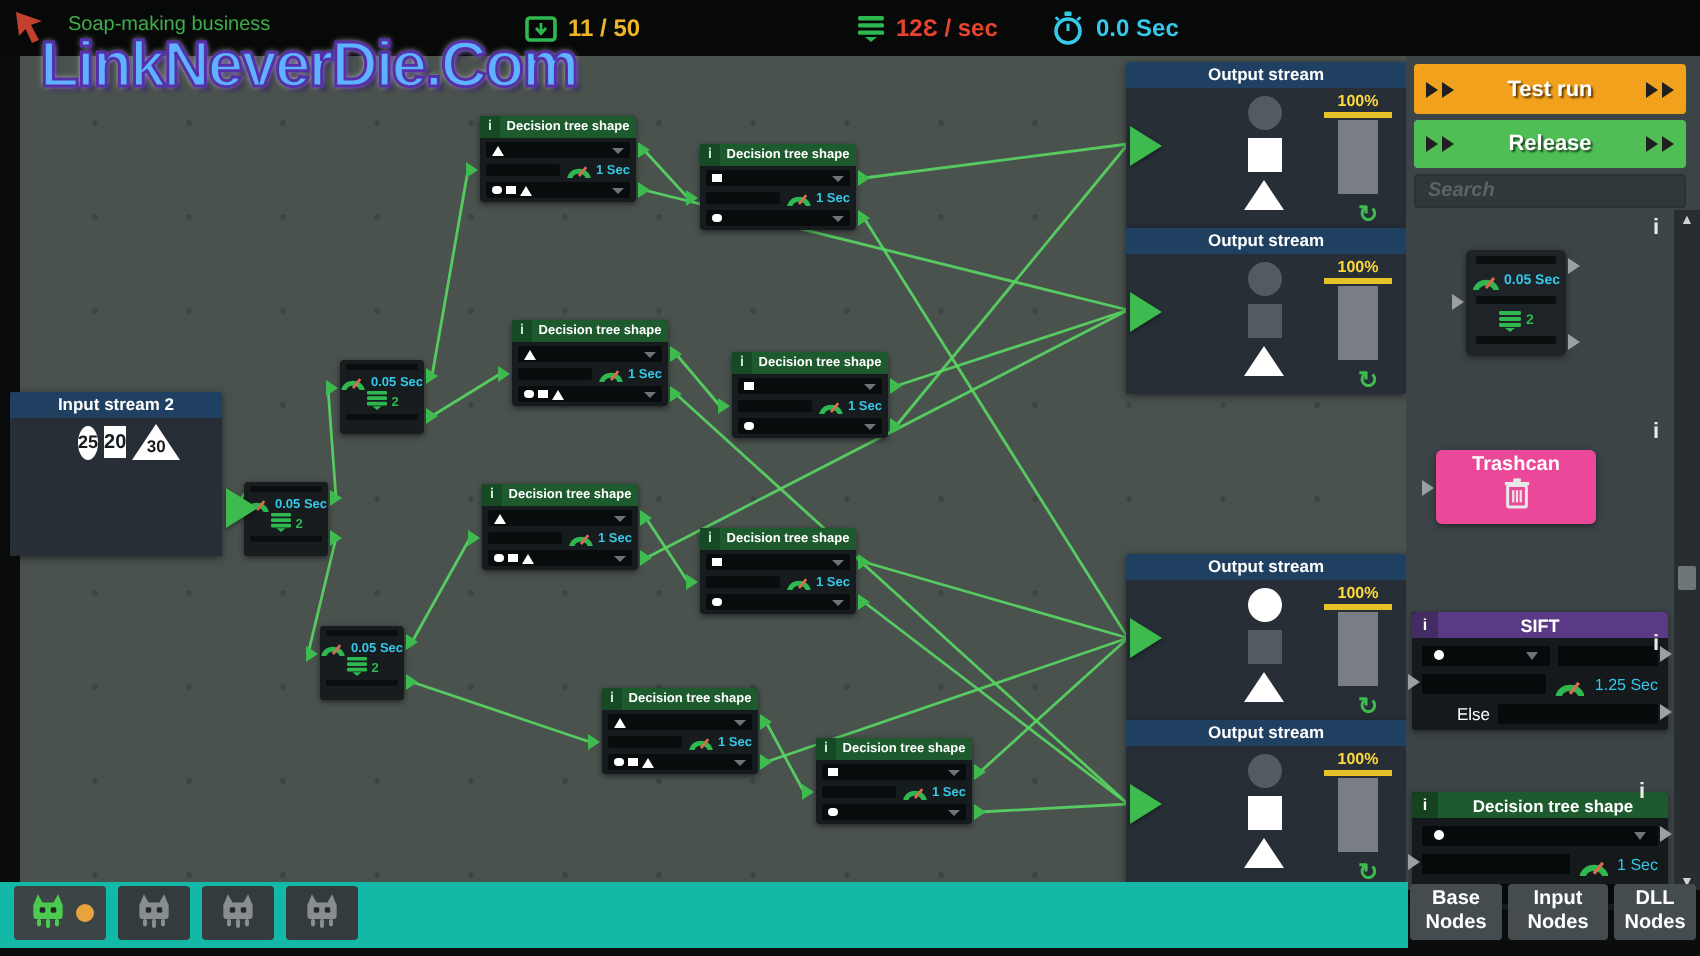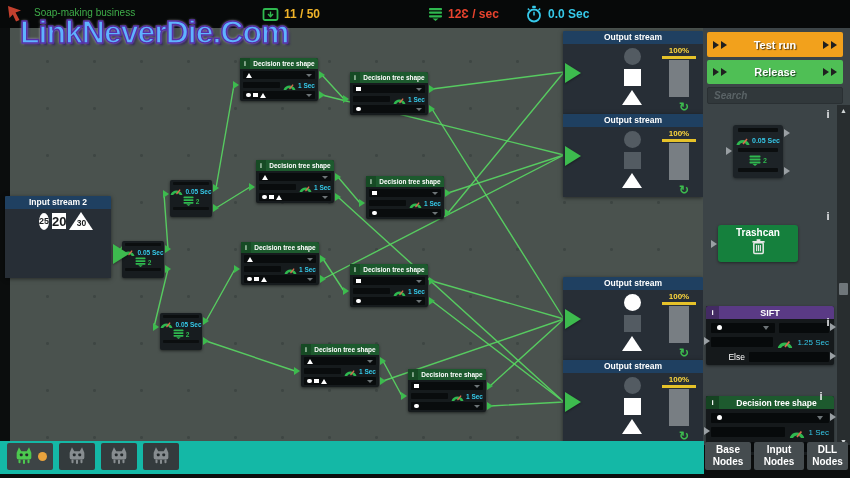--- a/index.html
+++ b/index.html
@@ -47,21 +47,21 @@
   .tn-time{color:#35c8e8}.tn-count{color:#2fb84f}
   .tp-in{left:-7px;top:10px}.tp-out1{right:-7px;top:4px}.tp-out2{right:-7px;top:24px}
 
   
   .panel-hdr{height:13px;background:#1f4061;color:#fff;font-size:8.5px;font-weight:bold;text-align:center;line-height:13px;border-radius:1px 1px 0 0}
   .ipanel{position:absolute;left:5px;top:196px;width:106px;height:82px;z-index:3;box-shadow:0 1px 4px rgba(0,0,0,.5)}
   .ibody{position:relative;background:#272e36;height:69px}
   .icol{position:absolute;left:34px;top:3px;width:38px;display:flex;align-items:center;gap:3px}
   .ish{position:relative;display:flex;align-items:center;justify-content:center;font-weight:bold;color:#181b1d}
   .ish.c{width:17px;height:17px;background:#fff;border-radius:50%;font-size:9px}
-  .ish.s{width:20px;height:16px;background:#fff;font-size:13px}
+  .ish.s{width:20px;height:16px;background:#fff;font-size:10px}
   .ish.t{width:0;height:0;border-left:12px solid transparent;border-right:12px solid transparent;border-bottom:18px solid #fff}
   .ish.t span{position:absolute;left:-7px;top:6px;width:14px;text-align:center;font-size:8.5px;color:#181b1d}
   .bigplay{position:absolute;width:0;height:0;border-top:10px solid transparent;border-bottom:10px solid transparent;border-left:16px solid #3dbb4e;filter:drop-shadow(0 1px 1px rgba(0,0,0,.4))}
   .iplay{right:-18px;top:35px}
 
   .opanel{position:absolute;left:563px;width:140px;height:83px;z-index:3;box-shadow:0 1px 4px rgba(0,0,0,.5)}
   .obody{position:relative;background:#272e36;height:70px}
   .oplay{left:2px;top:19px}
   .ocol{position:absolute;left:52px;top:4px;width:34px;display:flex;flex-direction:column;align-items:center;gap:4px}
   .osh-c{width:17px;height:17px;border-radius:50%}
@@ -89,21 +89,21 @@
   .scr-up{position:absolute;top:2px;left:0;width:13px;text-align:center;color:#cfd3d4;font-size:7px;cursor:pointer}
   .scr-dn{position:absolute;top:333px;left:0;width:13px;text-align:center;color:#cfd3d4;font-size:7px;cursor:pointer}
   .scr-h{position:absolute;top:178px;left:2px;width:9px;height:12px;background:#6f767a;border-radius:1px;cursor:pointer}
 
   .gport{position:absolute;width:0;height:0;border-top:4.5px solid transparent;border-bottom:4.5px solid transparent;border-left:6.5px solid #9aa0a4}
 
   .pnode{position:absolute;left:30px;top:97px;width:50px;height:53px;background:#1d2327;border-radius:3px;box-shadow:0 1px 3px rgba(0,0,0,.45)}
   .pnode .tn-row{font-size:7px}
   .pnode .tn-strip{height:4px;margin:3px 5px}
 
-  .trnode{position:absolute;left:15px;top:197px;width:80px;height:37px;background:#15803d;border-radius:3px;text-align:center;box-shadow:0 1px 3px rgba(0,0,0,.45)}
+  .trnode{position:absolute;left:15px;top:197px;width:80px;height:37px;background:#ec4899;border-radius:3px;text-align:center;box-shadow:0 1px 3px rgba(0,0,0,.45)}
   .trnode .tlabel{color:#fff;font-weight:bold;font-size:10px;margin-top:2px}
 
   .bignode{position:absolute;left:3px;width:128px;background:#15191b;border-radius:2px;box-shadow:0 1px 3px rgba(0,0,0,.45)}
   .bhdr{display:flex;align-items:center;height:13px;border-radius:2px 2px 0 0}
   .bhdr.purple{background:#5a3a85}.bhdr.green{background:#1d5a2e}
   .binfo{width:13px;height:13px;line-height:13px;color:#fff;font-size:8px;font-weight:bold;text-align:center;background:rgba(0,0,0,.25)}
   .btitle{flex:1;text-align:center;color:#fff;font-weight:bold;font-size:9px}
   .brow{position:relative;height:12px;margin:2.5px 5px;display:flex;align-items:center;gap:4px}
   .bbar{height:10px;background:#070a0b;border-radius:1px;display:flex;align-items:center;padding:0 6px;gap:5px}
   .bbar.grow{flex:1}

